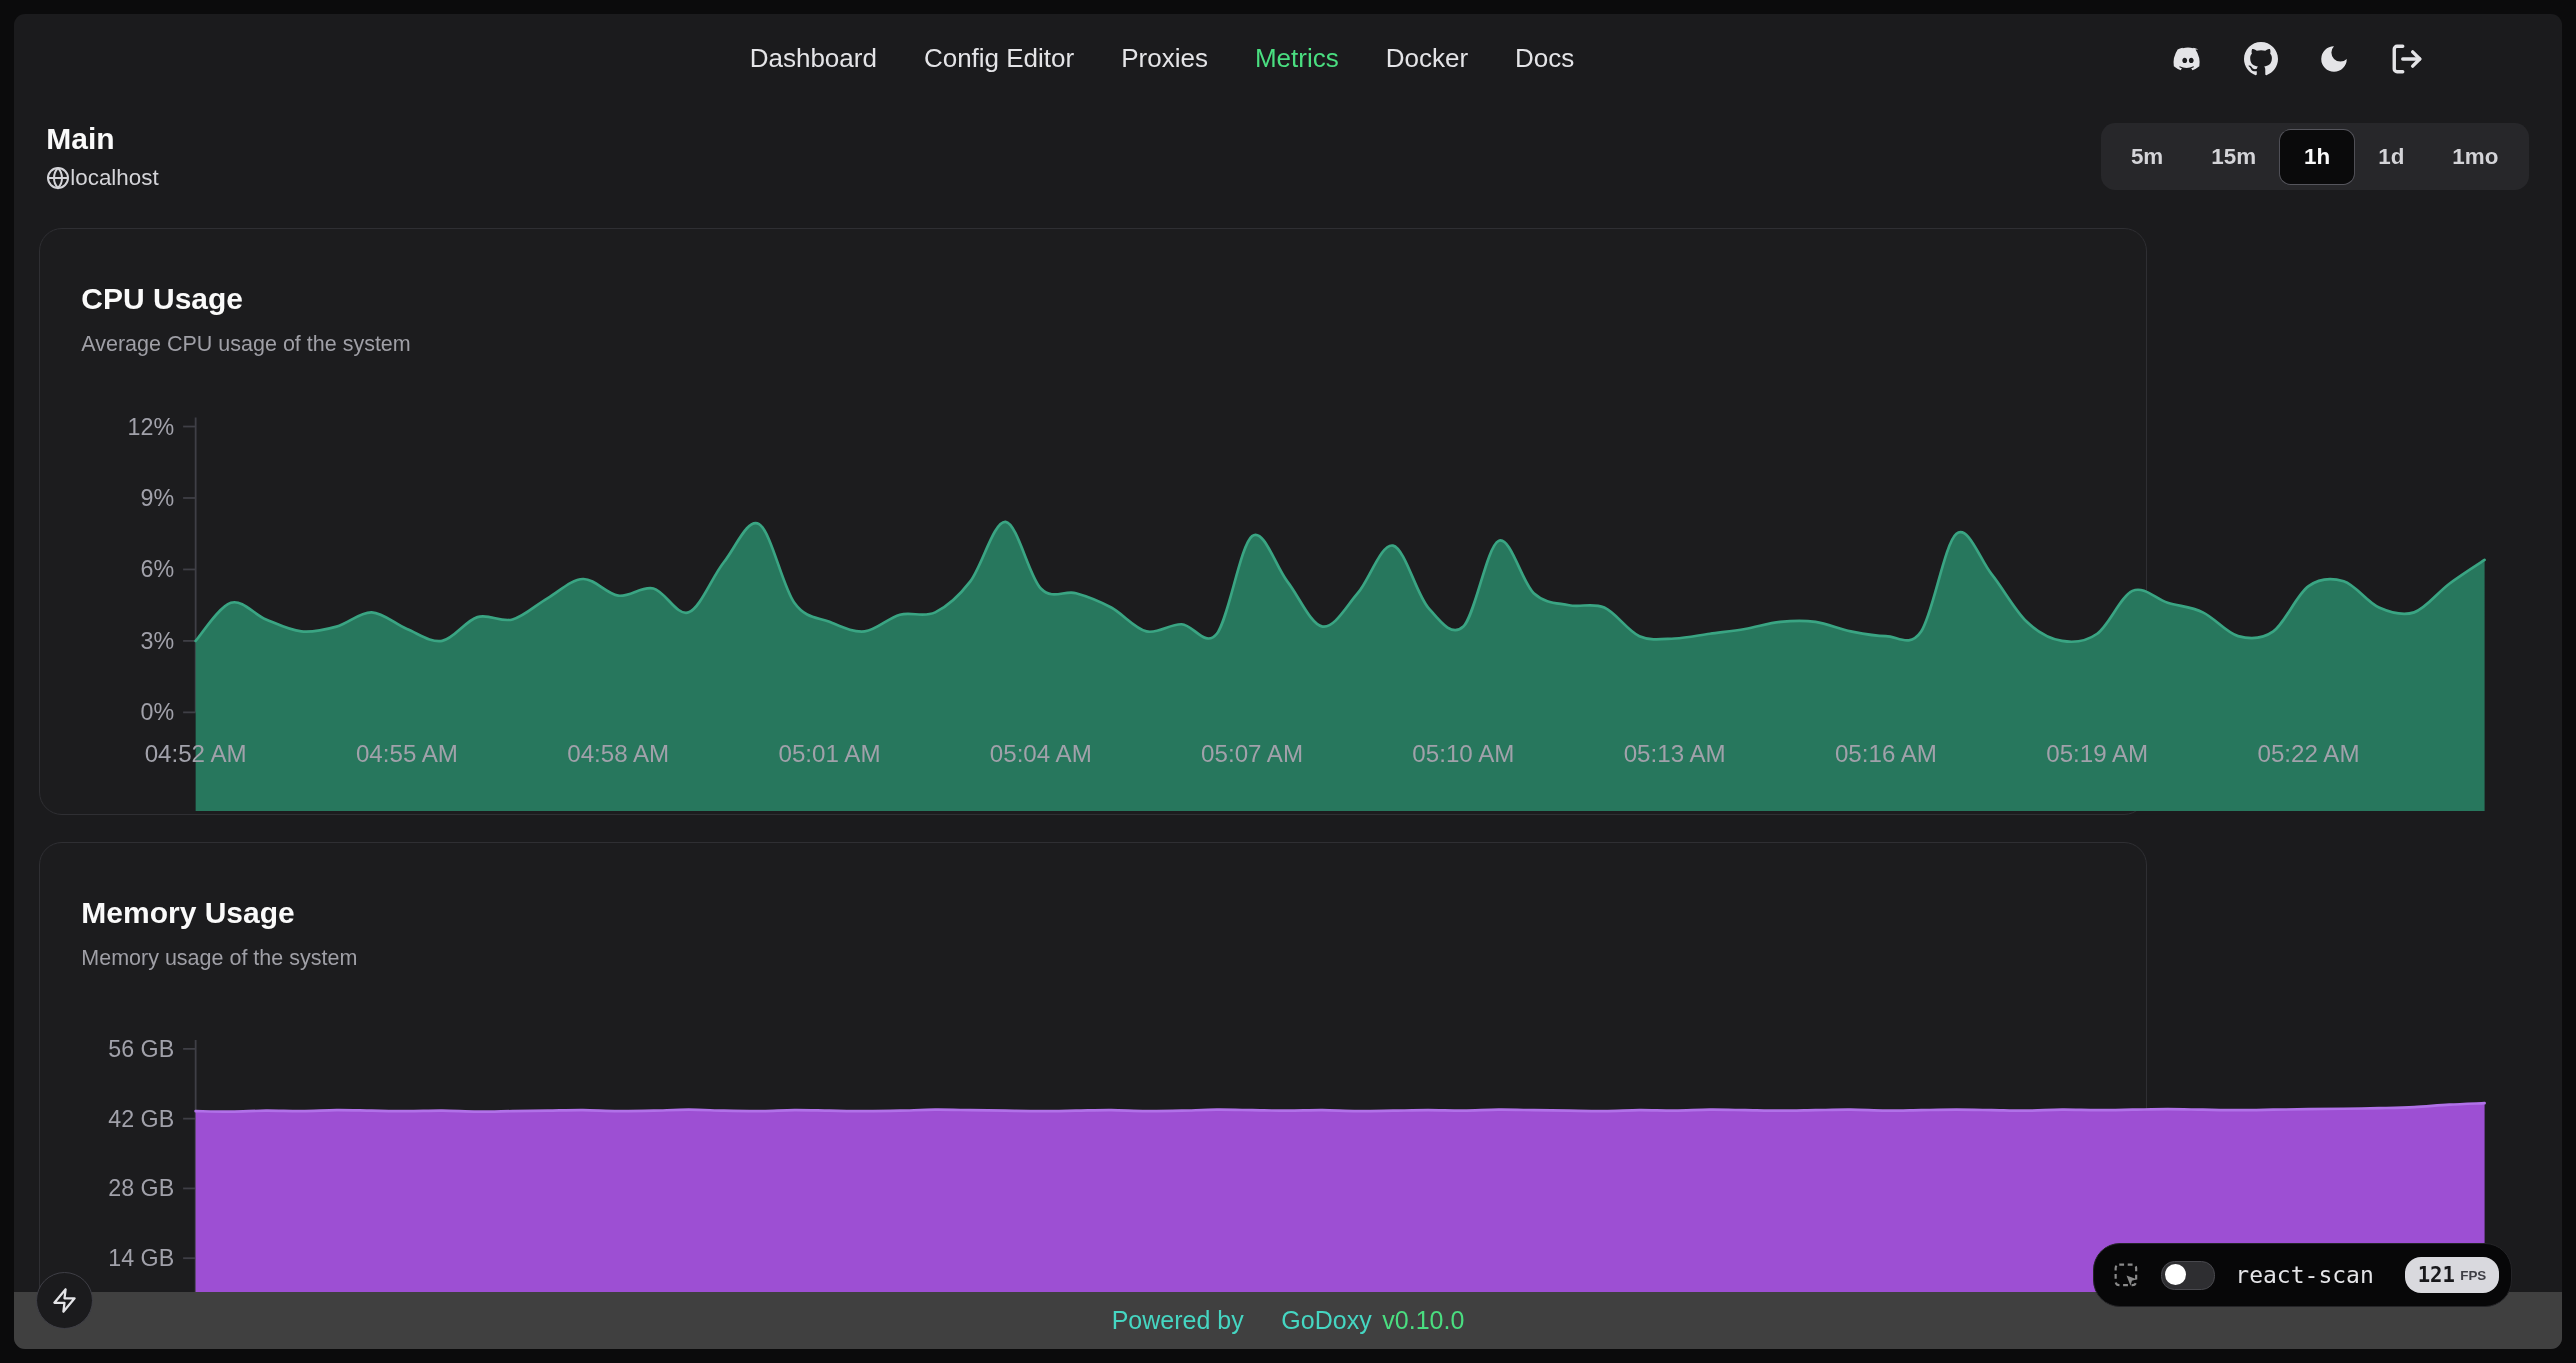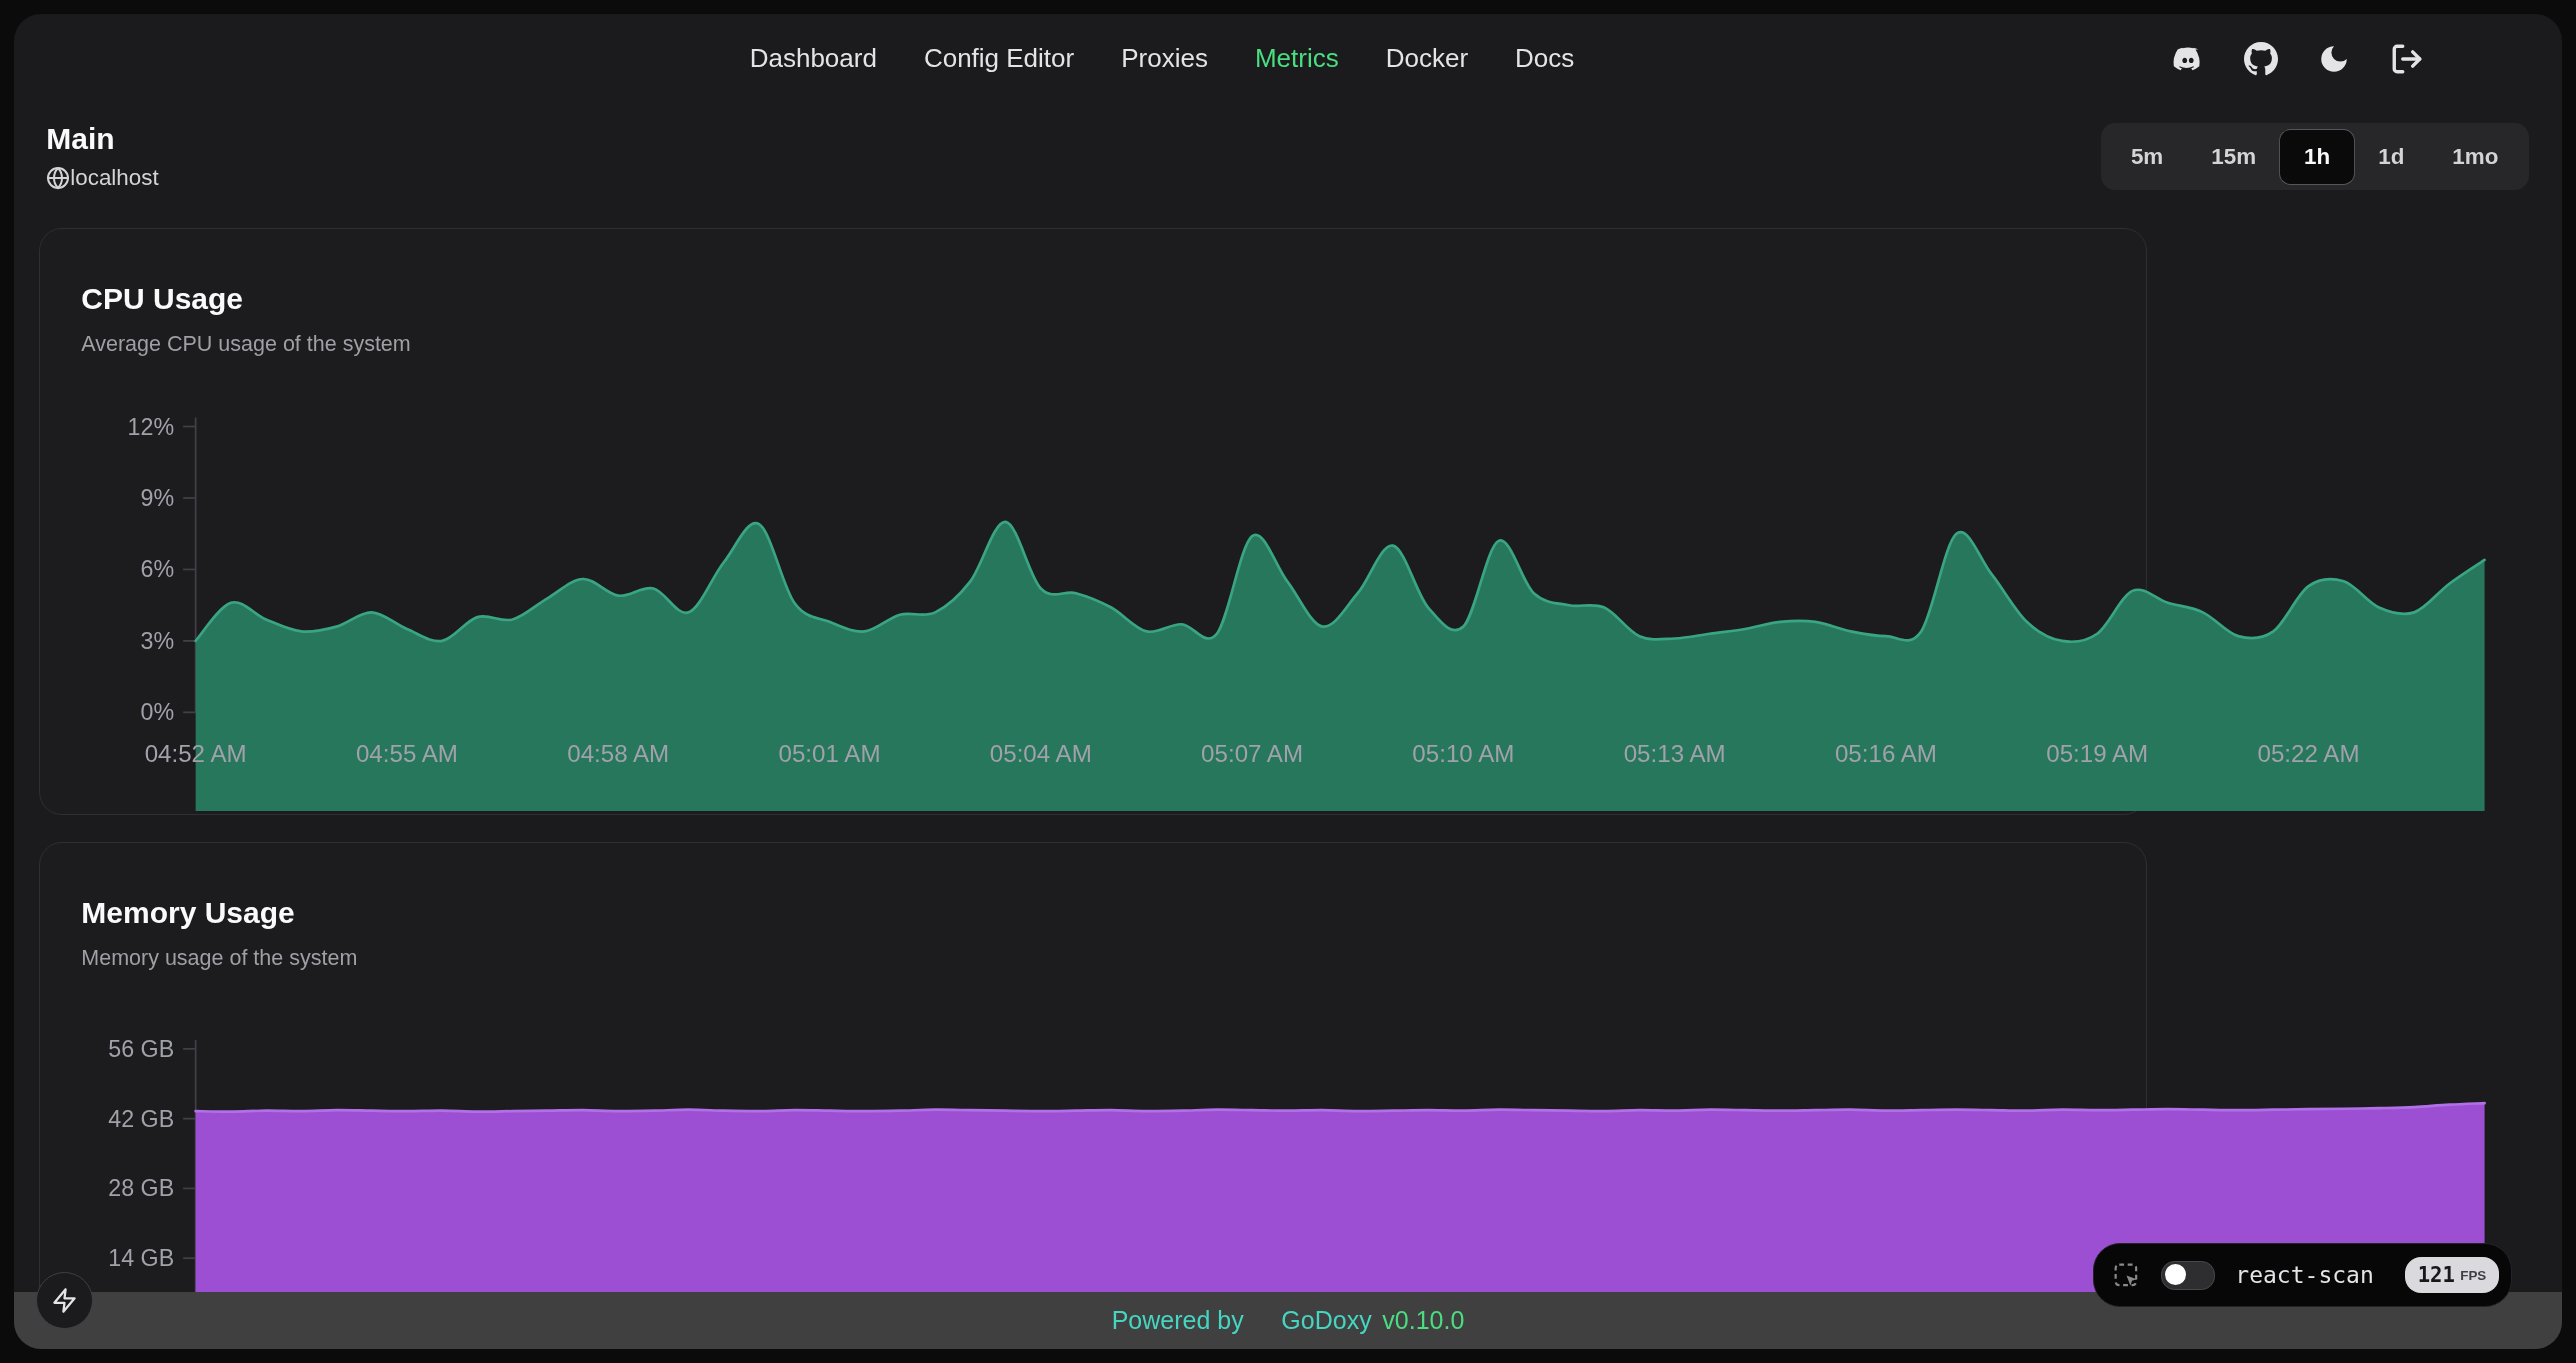--- a/index.html
+++ b/index.html
@@ -1,17 +1,17 @@
 <!DOCTYPE html>
 <html style="font-size:14.3px"><head>
 <meta charset="utf-8">
 <style>
   html,body{margin:0;padding:0;background:#0b0b0c;width:2576px;height:1363px;overflow:hidden;
     font-family:"Liberation Sans",sans-serif;-webkit-font-smoothing:antialiased;}
-  .frame{position:absolute;inset:14.3px;background:#1b1b1d;border-radius:27px;overflow:hidden;}
+  .frame{position:absolute;inset:14.3px;background:#1b1b1d;border-radius:11px;overflow:hidden;}
 
   
   .topnav{position:absolute;top:0;left:0;right:0;height:89px;display:flex;align-items:center;
     justify-content:center;gap:47px;padding-right:252px;}
   .topnav a{color:#e4e4e7;font-size:26px;font-weight:500;text-decoration:none;cursor:pointer;}
   .topnav a.active{color:#4ade80;}
   .icon-row{position:absolute;top:28px;right:138px;display:flex;align-items:center;gap:39px;}
   .icon-row .ic{width:34px;height:34px;display:block;cursor:pointer;}
   .ic svg{width:100%;height:100%;display:block;}
 

